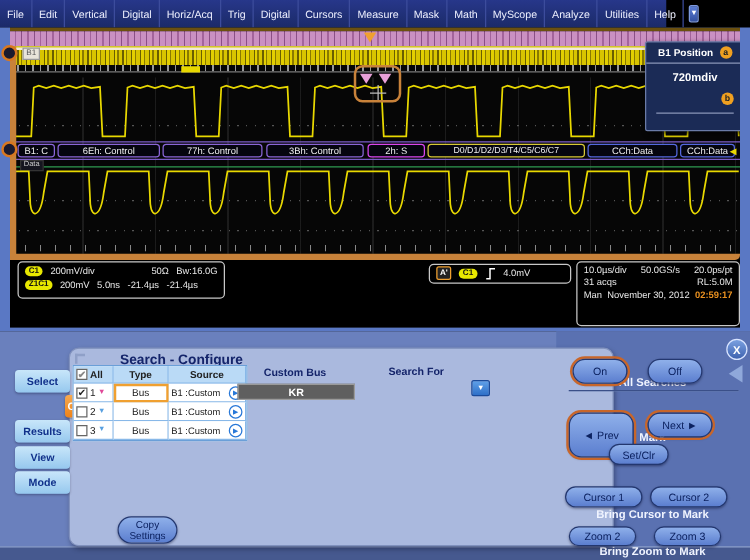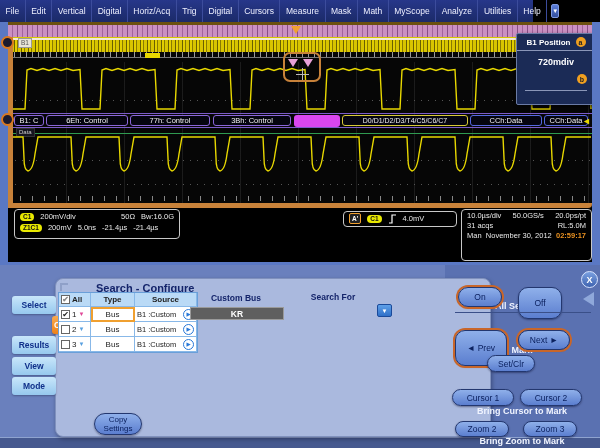--- a/index.html
+++ b/index.html
@@ -56,21 +56,21 @@
     background:repeating-linear-gradient(90deg,#888 0 1px,transparent 1px 12px); }
 
   svg.wave { position:absolute; left:0; overflow:visible; }
 
   
   #bus-row { position:absolute; left:0; top:91px; width:584px; height:15px;
     border-top:1px solid #7b5cc8; border-bottom:1px solid #7b5cc8; }
   .bus-seg { position:absolute; top:1px; height:11px; background:#05050f; border-radius:3px;
     color:#f0f0f0; font-size:7.5px; line-height:10px; text-align:center; overflow:hidden; white-space:nowrap; }
   .seg-purple { border:1px solid #8a66d8; }
-  .seg-green  { border:6px solid #d946ef; }
+  .seg-green  { border:1px solid #d946ef; }
   .seg-yellow { border:1px solid #d8c838; }
   .seg-blue   { border:1px solid #5568e0; }
   #bus-arrow { position:absolute; right:1px; top:2px; color:#e8d800; font-size:9px; }
 
   #green-line { position:absolute; left:0; top:111px; width:584px; height:1px; background:#2f9a50; }
   #data-label { position:absolute; left:8px; top:106px; font-size:6px; color:#ccc; background:#15151f;
     padding:0 2px; line-height:7px; border:1px solid #333; }
 
   #orange-left { position:absolute; left:0; top:15px; width:5px; height:171px; background:#c8823a; }
   #orange-bottom { position:absolute; left:0; top:181px; width:584px; height:5px; background:#c8823a;
@@ -395,21 +395,21 @@
       <span>Settings</span>
     </div>
 
     <div class="panel-label" style="top:8px;">All Searches</div>
     <div id="x-btn">
         <span>X</span>
       </div>
     <div id="panel-tri"></div>
 
     <div class="pill ring" style="left:458px; top:22px; width:44px; height:20px;">On</div>
-    <div class="pill" style="left:518px; top:22px; width:44px; height:32px;">Off</div>
+    <div class="pill" style="left:518px; top:22px; width:44px; height:20px;">Off</div>
 
     <div class="divider" style="top:47px;"></div>
     <div class="panel-label" style="top:52px;">Mark</div>
 
     <div class="pill ring" style="left:455px; top:65px; width:52px; height:36px;">◄ Prev</div>
     <div class="pill ring" style="left:518px; top:65px; width:52px; height:20px;">Next ►</div>
     <div class="pill" style="left:487px; top:90px; width:48px; height:17px;">Set/Clr</div>
 
     <div class="panel-label" style="top:113px;">Bring Cursor to Mark</div>
     <div class="pill" style="left:452px; top:124px; width:62px; height:17px;">Cursor 1</div>

